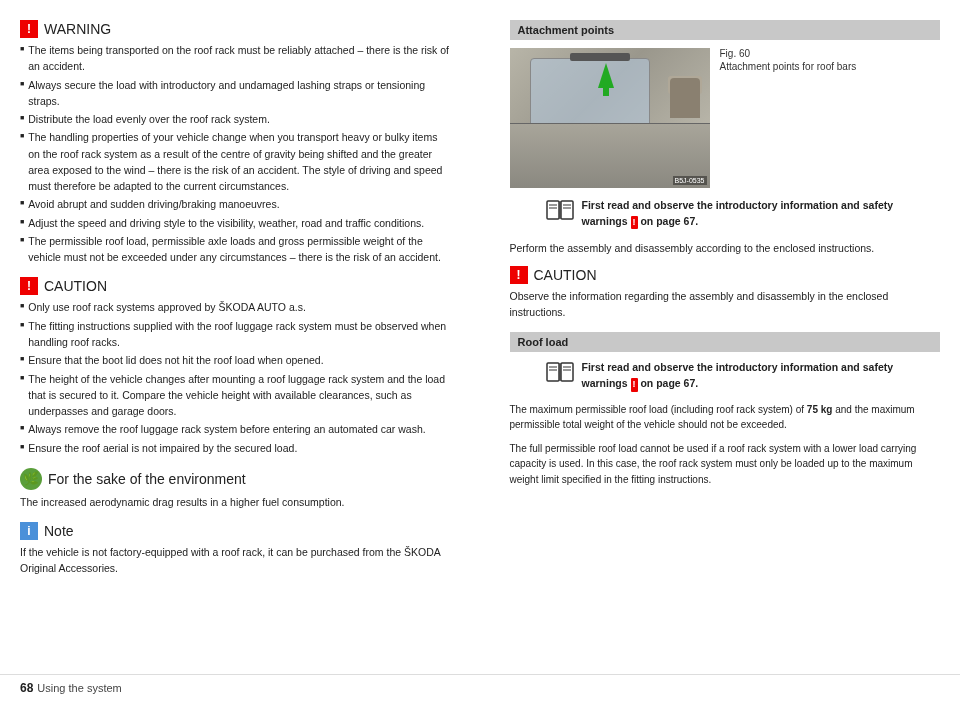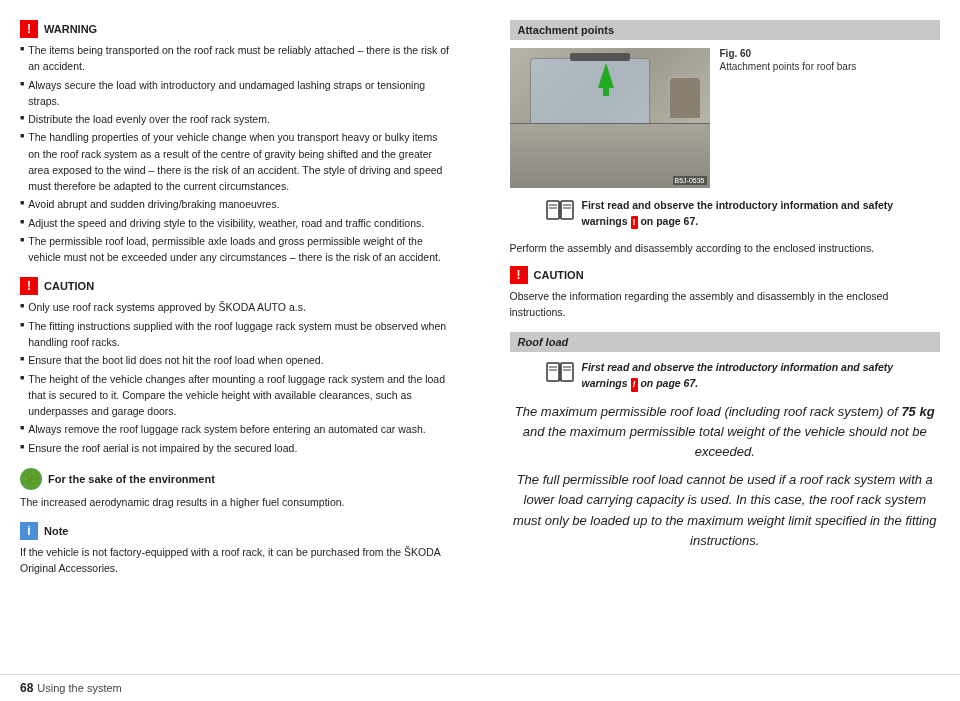--- a/index.html
+++ b/index.html
@@ -82,22 +82,22 @@
       background: #5a9e3a;
       border-radius: 50%;
       color: #fff;
       font-size: 13px;
       display: flex;
       align-items: center;
       justify-content: center;
       flex-shrink: 0;
     }
     .alert-title {
-      font-weight: bold;
-      font-size: 11px;
+      font-weight: normal;
+      font-size: 14px;
     }
     .alert-content {
       font-size: 10.5px;
       line-height: 1.55;
       margin-left: 0;
     }
     .alert-content p {
       margin-bottom: 2px;
     }
     .bullet-item {
@@ -204,21 +204,21 @@
       width: 34px;
       height: 18px;
       background: #b0a898;
       border-radius: 3px;
     }
     .figure-label-area {
       font-size: 10px;
       color: #333;
     }
     .figure-label-area .fig-num {
-      font-weight: bold;
+      font-weight: normal;
       margin-bottom: 2px;
     }
     .image-watermark {
       position: absolute;
       bottom: 3px;
       right: 3px;
       font-size: 7px;
       color: #fff;
       background: rgba(0,0,0,0.4);
       padding: 1px 2px;
@@ -256,44 +256,42 @@
     
     .perform-text {
       font-size: 10.5px;
       line-height: 1.55;
       margin-bottom: 10px;
     }
 
     
     .roof-load-section {
       margin-top: 10px;
-      font-style: italic;
     }
 
     
     .page-footer {
       padding: 6px 20px;
       border-top: 1px solid #ddd;
       display: flex;
       align-items: center;
       gap: 4px;
     }
     .page-number {
       font-weight: bold;
       font-size: 12px;
     }
     .footer-text {
       font-size: 11px;
       color: #444;
     }
     .text-block {
-      font-size: 13px;
+      font-size: 10px;
       line-height: 1.55;
       margin-bottom: 8px;
-      text-align: center;
     }
   </style>
 </head>
 <body>
 
 <div class="page-container">
 
   <div class="left-column">
 
     <div class="alert-box">

